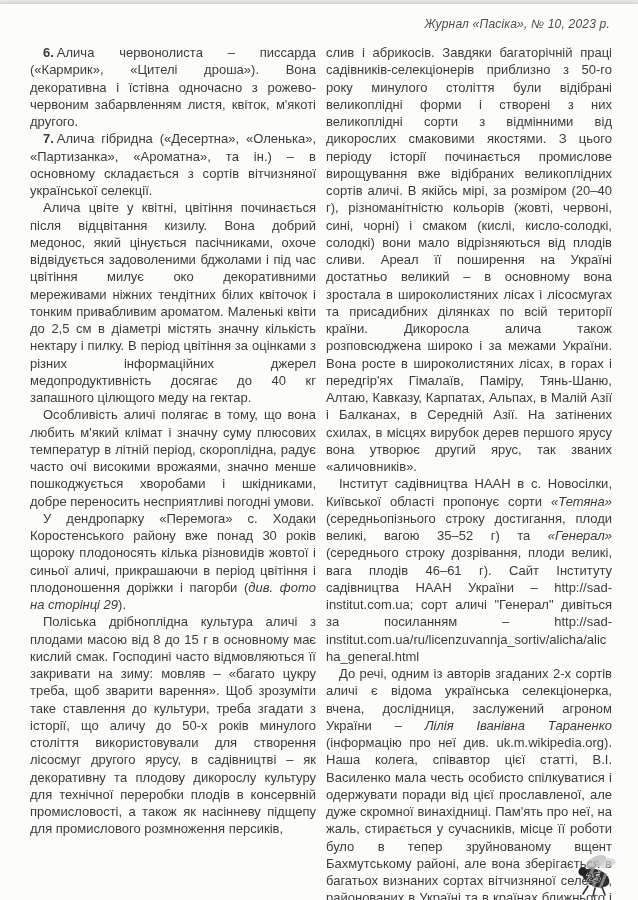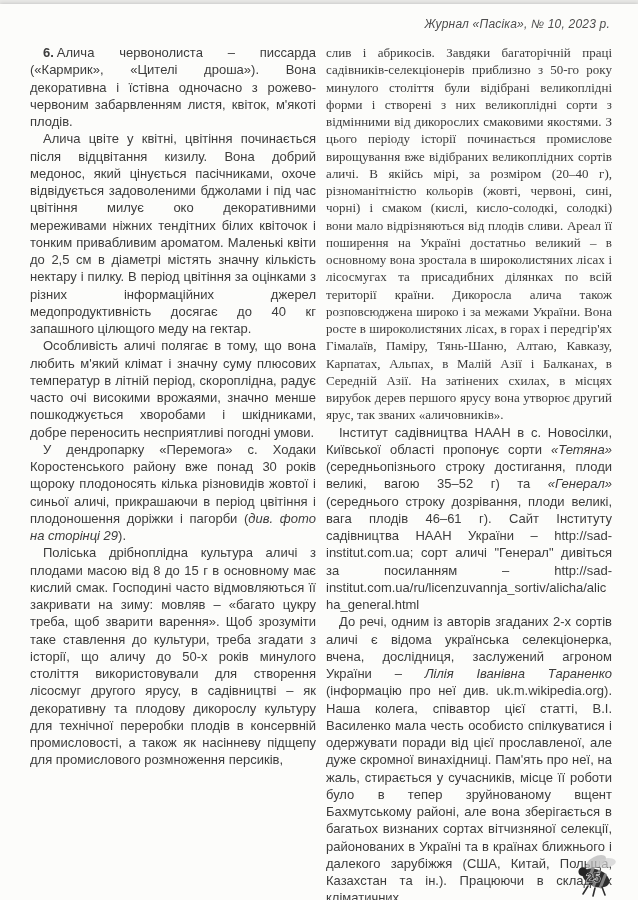--- a/index.html
+++ b/index.html
@@ -22,40 +22,41 @@
     position:absolute; top:40px; left:30px; right:26px;
     display:flex; gap:10px;
   }
   .col {
     width:286px; flex:0 0 286px;
     font-size:13px; line-height:17.25px;
     text-align:justify;
     overflow-wrap:anywhere;
   }
   .col p { margin:0; text-indent:13px; }
-  .col p.cont { text-indent:0;font-family:Liberation Serif, serif; }
+  .col p.cont { text-indent:0; }
   .num { font-weight:bold; margin-right:3px; }
   .bi { font-weight:normal; font-style:italic; }
   .bee-wrap {
     position:absolute; right:16px; bottom:6px;
     width:56px; height:48px;
   }
   .bee-wrap svg { display:block; width:100%; height:100%; }
 </style>
 </head>
 <body>
 
 <div class="page">
 
   <div class="journal-header">Журнал «Пасіка», № 10, 2023 р.</div>
 
   <div class="columns">
 
     <div class="col">
-      <p><span class="num">6.</span><span>Алича червонолиста – писсарда («Кармрик», «Цителі дроша»). Вона декоративна і їстівна одночасно з рожево-червоним забарвленням листя, квіток, м'якоті плодів.</span></p>
+      <p><span class="num">6.</span><span>Алича червонолиста – писсарда («Кармрик», «Цителі дроша»). Вона декоративна і їстівна одночасно з рожево-червоним забарвленням листя, квіток, м'якоті другого.</span></p>
+      <p><span class="num">7.</span><span>Алича гібридна («Десертна», «Оленька», «Партизанка», «Ароматна», та ін.) – в основному складається з сортів вітчизняної української селекції.</span></p>
       <p>Алича цвіте у квітні, цвітіння починається після відцвітання кизилу. Вона добрий медонос, який цінується пасічниками, охоче відвідується задоволеними бджолами і під час цвітіння милує око декоративними мереживами ніжних тендітних білих квіточок і тонким привабливим ароматом. Маленькі квіти до 2,5 см в діаметрі містять значну кількість нектару і пилку. В період цвітіння за оцінками з різних інформаційних джерел медопродуктивність досягає до 40 кг запашного цілющого меду на гектар.</p>
       <p>Особливість аличі полягає в тому, що вона любить м'який клімат і значну суму плюсових температур в літній період, скороплідна, радує часто очі високими врожаями, значно менше пошкоджується хворобами і шкідниками, добре переносить несприятливі погодні умови.</p>
       <p><span>У дендропарку «Перемога» с. Ходаки Коростенського району вже понад 30 років щороку плодоносять кілька різновидів жовтої і синьої аличі, прикрашаючи в період цвітіння і плодоношення доріжки і пагорби (</span><span class="bi">див. фото на сторінці 29</span><span>).</span></p>
       <p>Поліська дрібноплідна культура аличі з плодами масою від 8 до 15 г в основному має кислий смак. Господині часто відмовляються її закривати на зиму: мовляв – «багато цукру треба, щоб зварити варення». Щоб зрозуміти таке ставлення до культури, треба згадати з історії, що аличу до 50-х років минулого століття використовували для створення лісосмуг другого ярусу, в садівництві – як декоративну та плодову дикорослу культуру для технічної переробки плодів в консервній промисловості, а також як насінневу підщепу для промислового розмноження персиків,</p>
     </div>
 
     <div class="col">
       <p class="cont">слив і абрикосів. Завдяки багаторічній праці садівників-селекціонерів приблизно з 50-го року минулого століття були відібрані великоплідні форми і створені з них великоплідні сорти з відмінними від дикорослих смаковими якостями. З цього періоду історії починається промислове вирощування вже відібраних великоплідних сортів аличі. В якійсь мірі, за розміром (20–40 г), різноманітністю кольорів (жовті, червоні, сині, чорні) і смаком (кислі, кисло-солодкі, солодкі) вони мало відрізняються від плодів сливи. Ареал її поширення на Україні достатньо великий – в основному вона зростала в широколистяних лісах і лісосмугах та присадибних ділянках по всій території країни. Дикоросла алича також розповсюджена широко і за межами України. Вона росте в широколистяних лісах, в горах і передгір'ях Гімалаїв, Паміру, Тянь-Шаню, Алтаю, Кавказу, Карпатах, Альпах, в Малій Азії і Балканах, в Середній Азії. На затінених схилах, в місцях вирубок дерев першого ярусу вона утворює другий ярус, так званих «аличовників».</p>
       <p><span>Інститут садівництва НААН в с. Новосілки, Київської області пропонує сорти </span><span class="bi">«Тетяна»</span><span> (середньопізнього строку достигання, плоди великі, вагою 35–52 г) та </span><span class="bi">«Генерал»</span><span> (середнього строку дозрівання, плоди великі, вага плодів 46–61 г). Сайт Інституту садівництва НААН України – http://sad-institut.com.ua; сорт аличі "Генерал" дивіться за посиланням – http://sad-institut.com.ua/ru/licenzuvannja_sortiv/alicha/alicha_general.html</span></p>
       <p><span>До речі, одним із авторів згаданих 2-х сортів аличі є відома українська селекціонерка, вчена, дослідниця, заслужений агроном України – </span><span class="bi">Лілія Іванівна Тараненко</span><span> (інформацію про неї див. uk.m.wikipedia.org). Наша колега, співавтор цієї статті, В.І. Василенко мала честь особисто спілкуватися і одержувати поради від цієї прославленої, але дуже скромної винахідниці. Пам'ять про неї, на жаль, стирається у сучасників, місце її роботи було в тепер зруйнованому вщент Бахмутському районі, але вона зберігається в багатьох визнаних сортах вітчизняної селекції, районованих в Україні та в країнах ближнього і далекого зарубіжжя (США, Китай, Польща, Казахстан та ін.). Працюючи в складних кліматичних</span></p>

